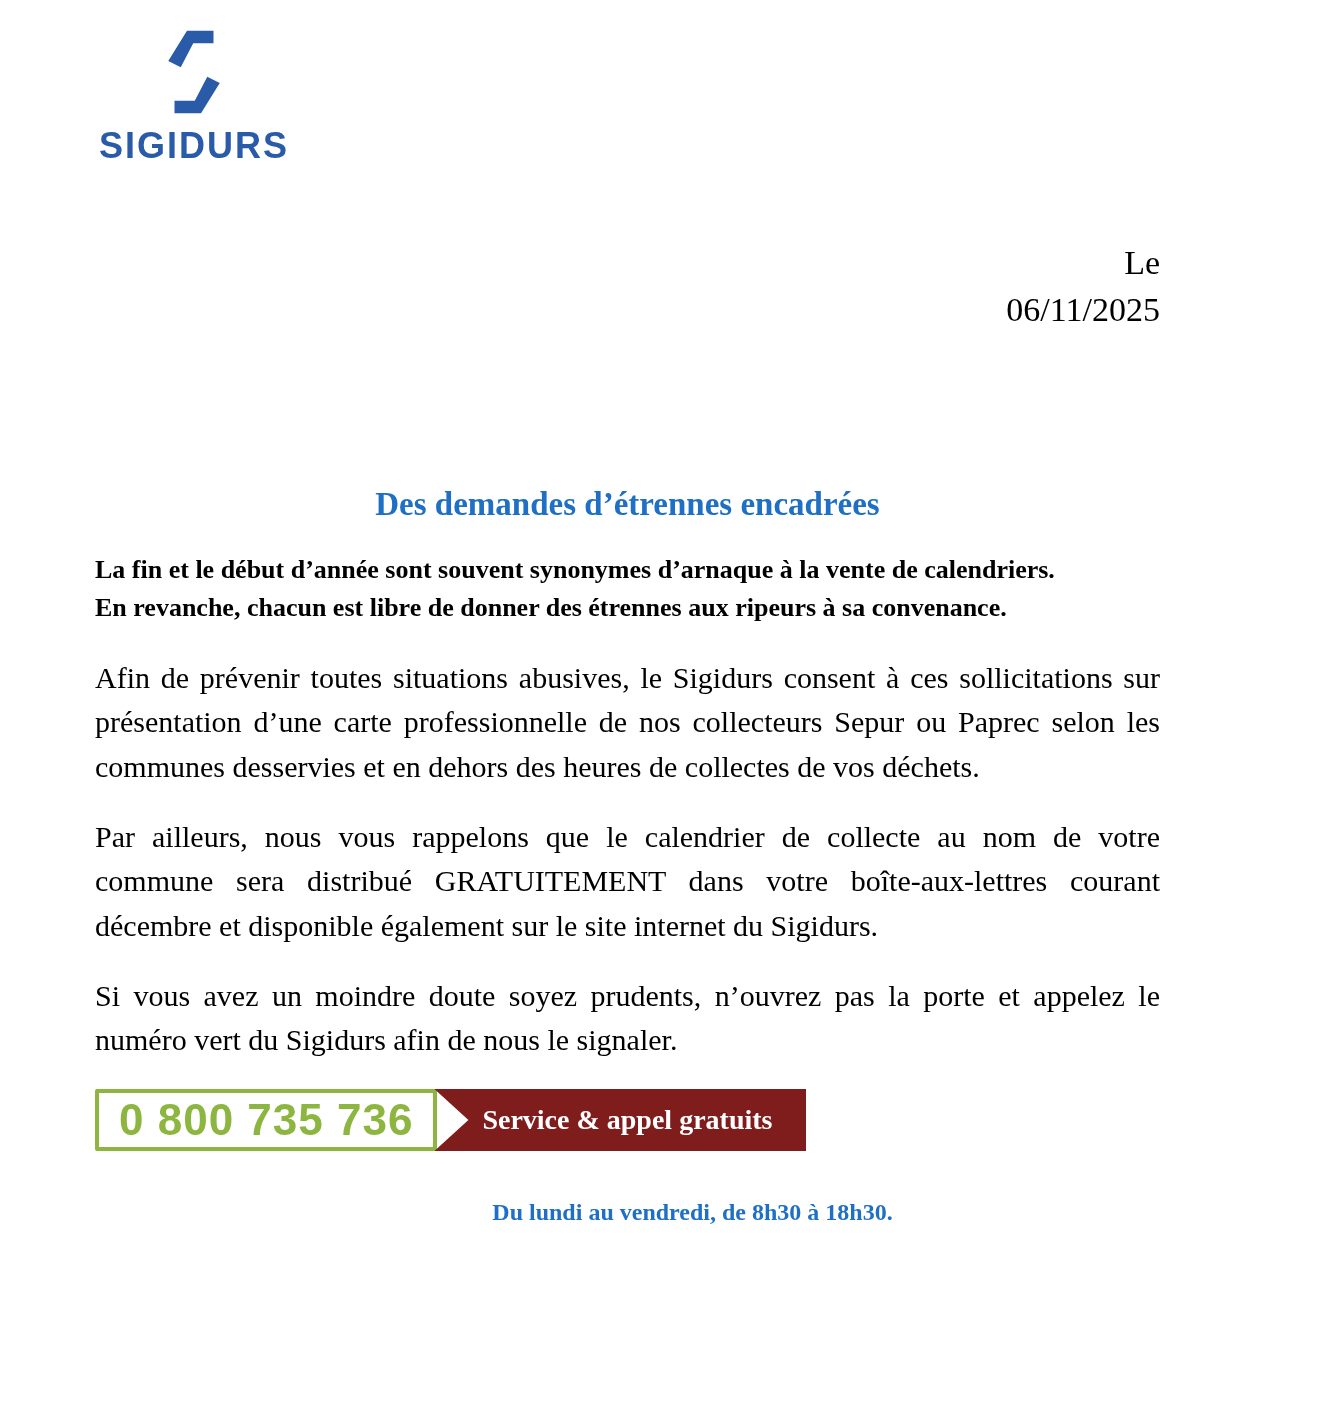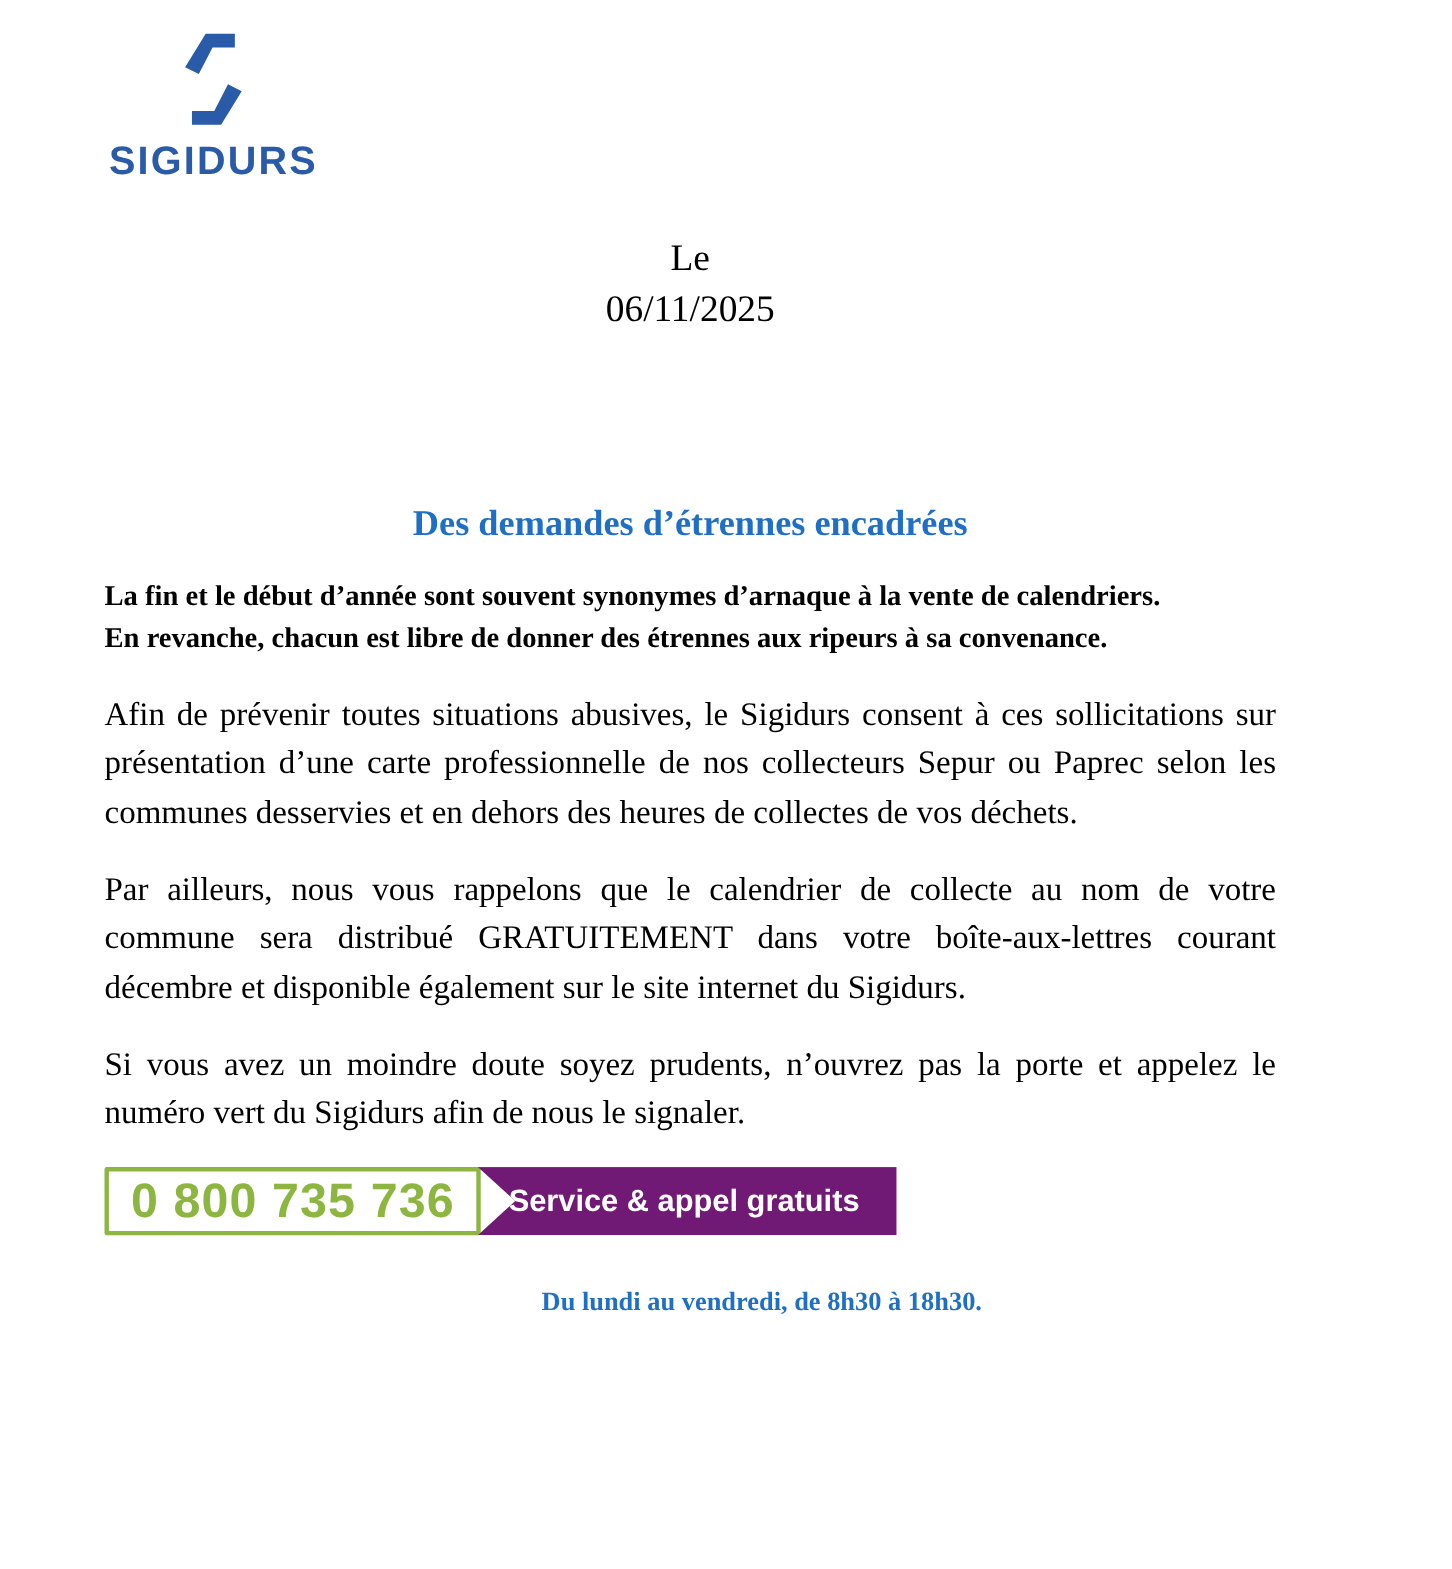--- a/index.html
+++ b/index.html
@@ -33,22 +33,22 @@
     font-family: "Liberation Sans", sans-serif;
     font-weight: 700;
     font-size: 36px;
     letter-spacing: 2px;
     color: #2a5ba8;
     line-height: 1;
   }
 
   
   .date-block {
-    margin-top: 48px;
-    text-align: center;
+    margin-top: 76px;
+    text-align: right;
     font-size: 34px;
     line-height: 1.38;
   }
 
   
   .subject {
     margin-top: 28px;
     font-size: 34px;
   }
 
@@ -100,26 +100,26 @@
     font-family: "Liberation Sans", sans-serif;
     font-weight: 700;
     font-size: 44px;
     color: #8cb63f;
     letter-spacing: 1px;
     line-height: 1;
   }
   .phone-label-flag {
     display: flex;
     align-items: center;
-    background: #701a75;
+    background: #7f1d1d;
     color: #ffffff;
-    font-family: Liberation Sans, sans-serif;
+    font-family: Liberation Serif, serif;
     font-weight: 700;
     font-size: 28px;
-    padding: 0 34px 0 28px;
+    padding: 0 34px 0 48px;
     margin-left: -3px;
     clip-path: polygon(0 0, 100% 0, 100% 100%, 0 100%, 34px 50%);
   }
 
   
   .hours {
     margin-top: 48px;
     text-align: center;
     font-size: 24px;
     font-weight: 700;

